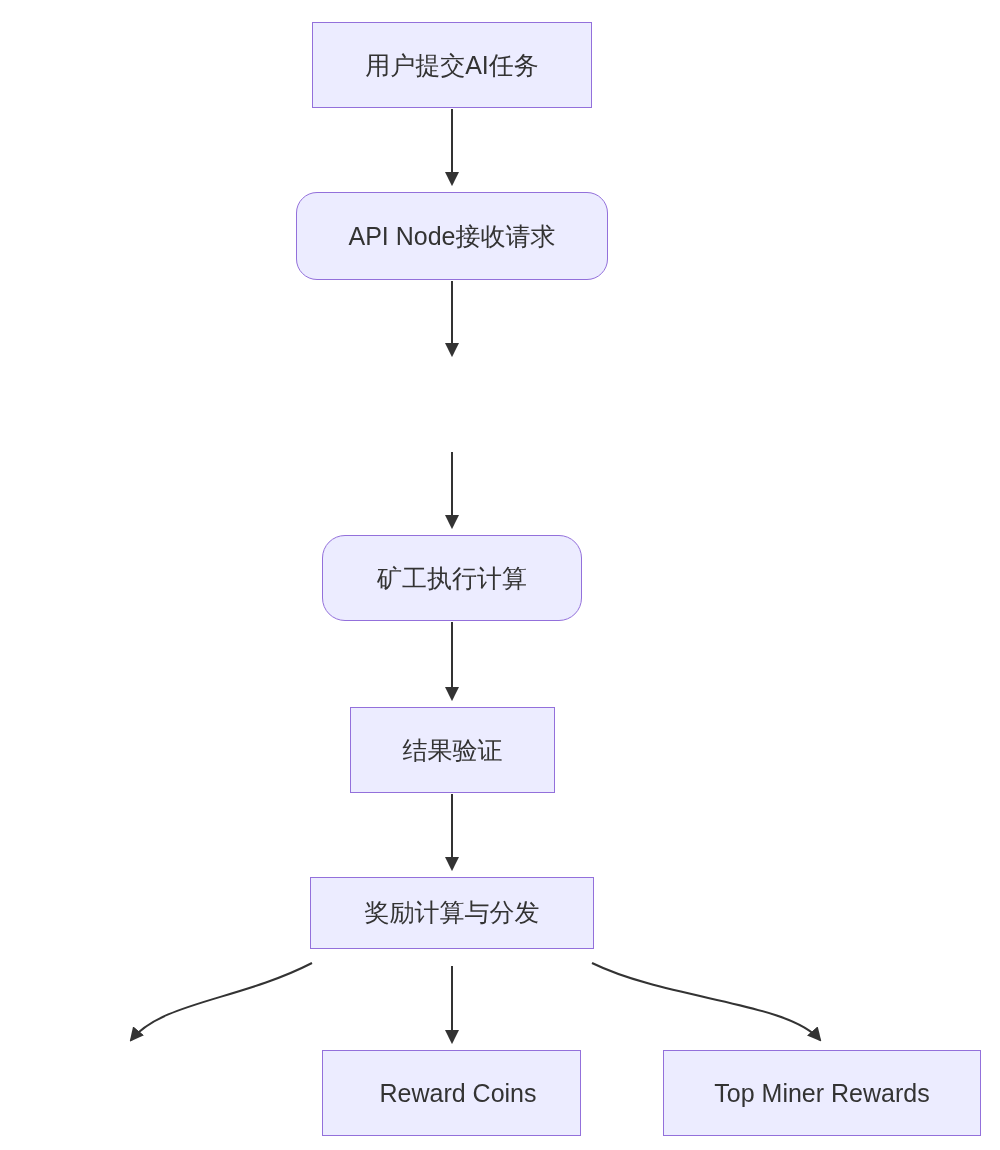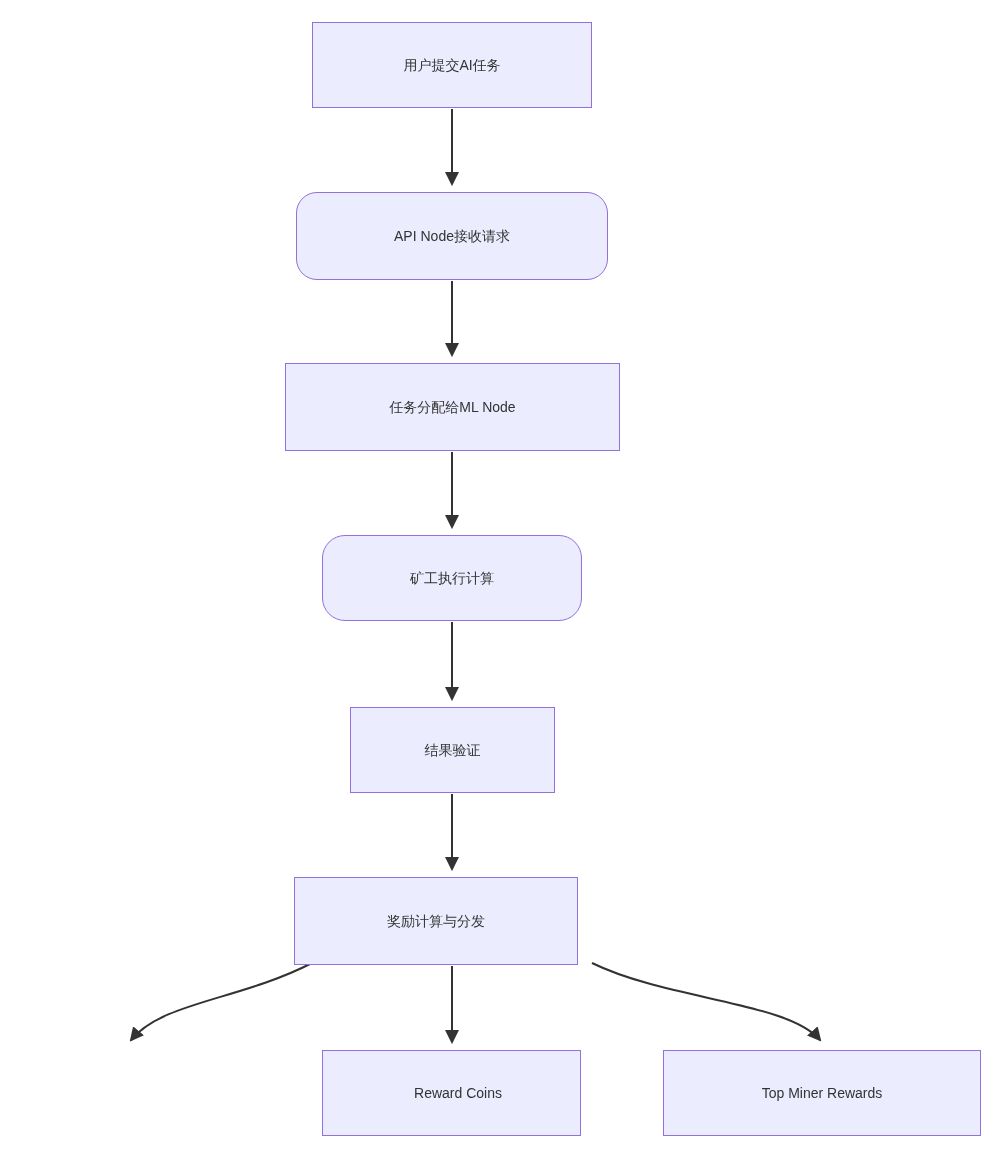--- a/index.html
+++ b/index.html
@@ -39,31 +39,31 @@
   .node{
     position:absolute;
     box-sizing:border-box;
     background:var(--node_fill);
     border:1.5px solid var(--node_border);
     color:var(--text);
     display:flex;
     align-items:center;
     justify-content:center;
     text-align:center;
-    font-size:14px;
+    font-size:25px;
     line-height:1.3;
     padding:0 10px;
   }
   
   .n0{left:312px;top:22px;width:280px;height:86px;}
   .n1{left:296px;top:192px;width:312px;height:88px;border-radius:21px;}
   .n2{left:285px;top:363px;width:335px;height:88px;}
   .n3{left:322px;top:535px;width:260px;height:86px;border-radius:23px;}
   .n4{left:350px;top:707px;width:205px;height:86px;}
-  .n5{left:294px;top:877px;width:284px;height:88px;}
+  .n5{left:310px;top:877px;width:284px;height:72px;font-family:Liberation Serif, serif;}
   .n6{left:12px;top:1050px;width:229px;height:86px;}
   .n7{left:322px;top:1050px;width:259px;height:86px;padding-left:23px;}
   .n8{left:663px;top:1050px;width:318px;height:86px;align-items:center;}
 </style>
 </head>
 <body>
 
 <div class="canvas">
 
   <svg class="edges" viewBox="0 0 1000 1150" xmlns="http://www.w3.org/2000/svg">
@@ -81,23 +81,20 @@
     <path class="edge" d="M452,966 L452,1042" marker-end="url(#arrow)"></path>
     <path class="edge" d="M592,963 C668,1000 788,1002 820,1040" marker-end="url(#arrow)"></path>
   </svg>
 
   <div class="node n0">
     <span>用户提交AI任务</span>
   </div>
   <div class="node n1">
     <span>API Node接收请求</span>
   </div>
-  <div class="node n2">
-    <span>任务分配给ML Node</span>
-  </div>
   <div class="node n3">
     <span>矿工执行计算</span>
   </div>
   <div class="node n4">
     <span>结果验证</span>
   </div>
   <div class="node n5">
     <span>奖励计算与分发</span>
   </div>
   <div class="node n7">

